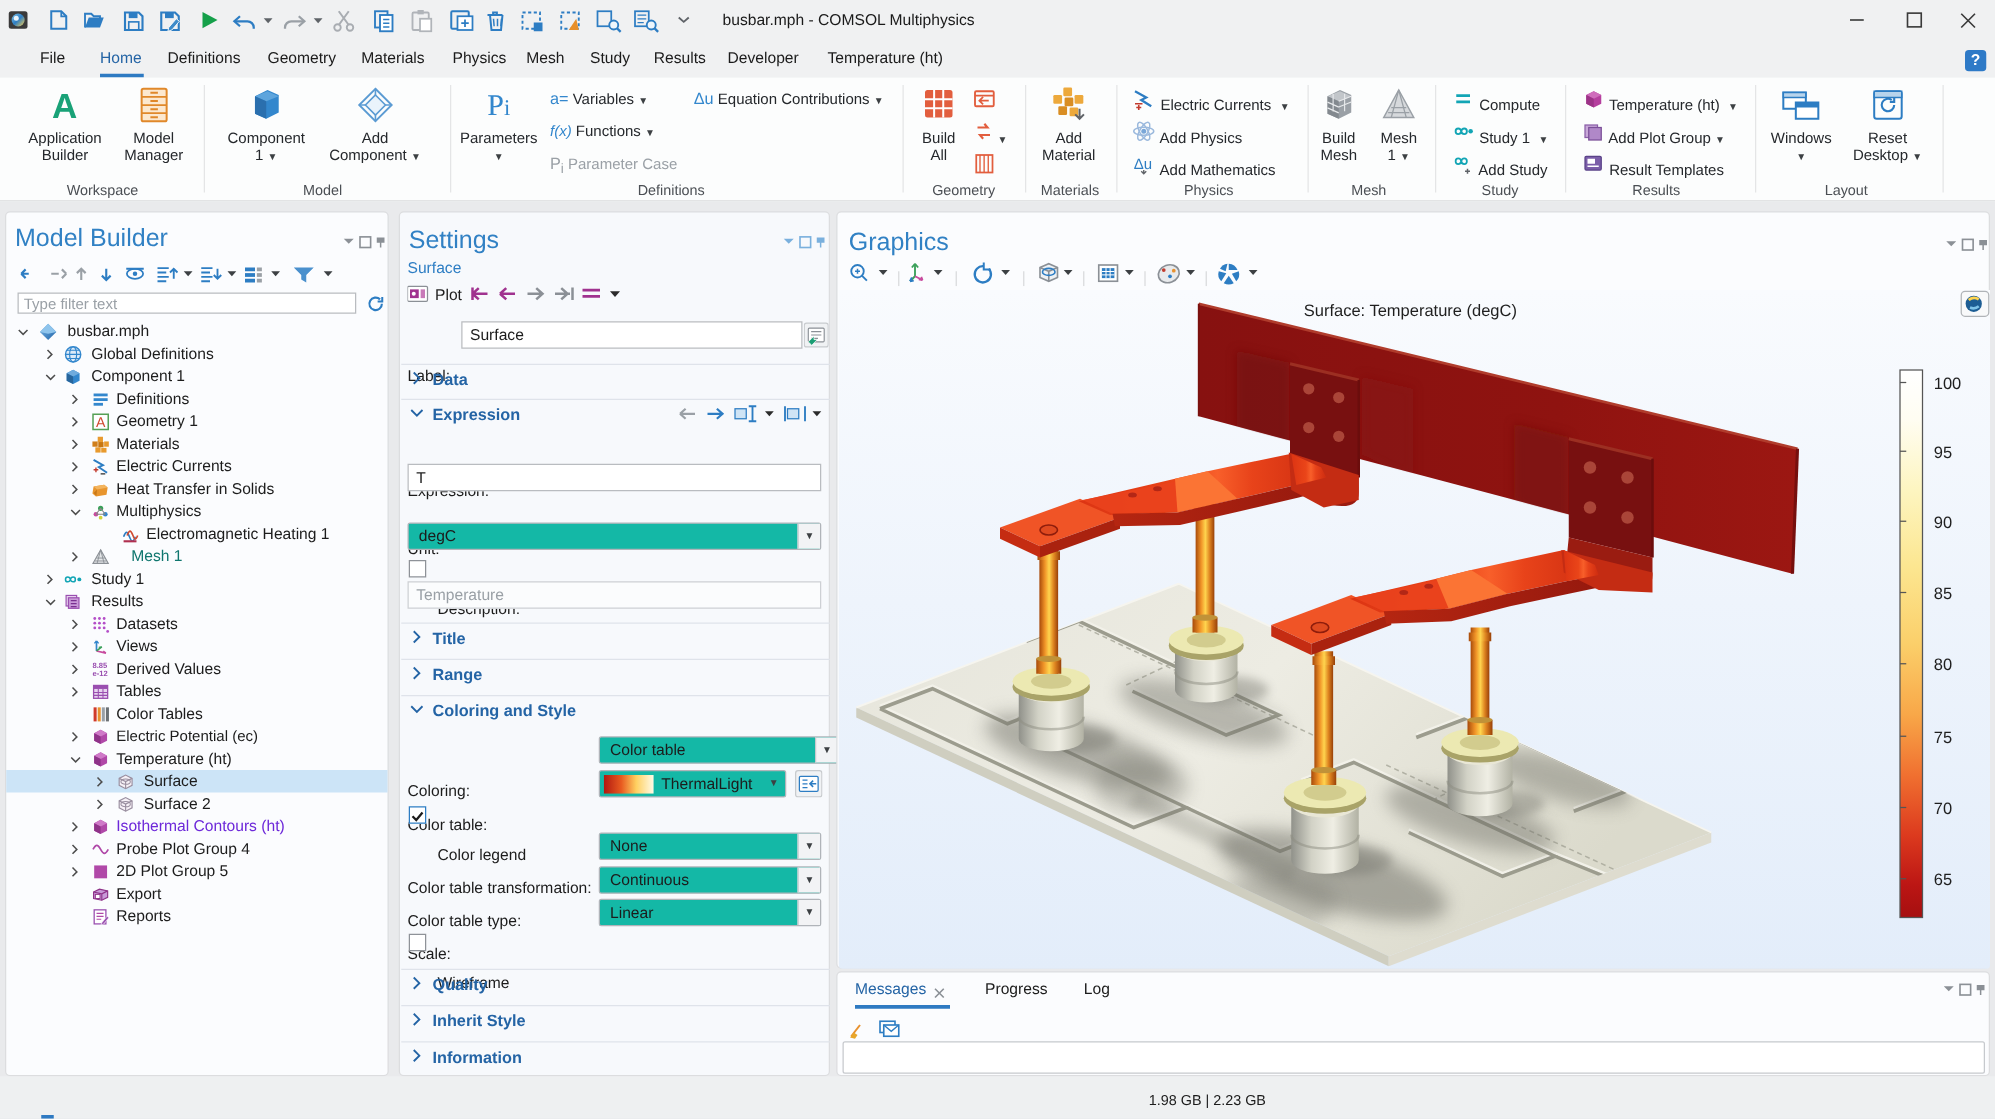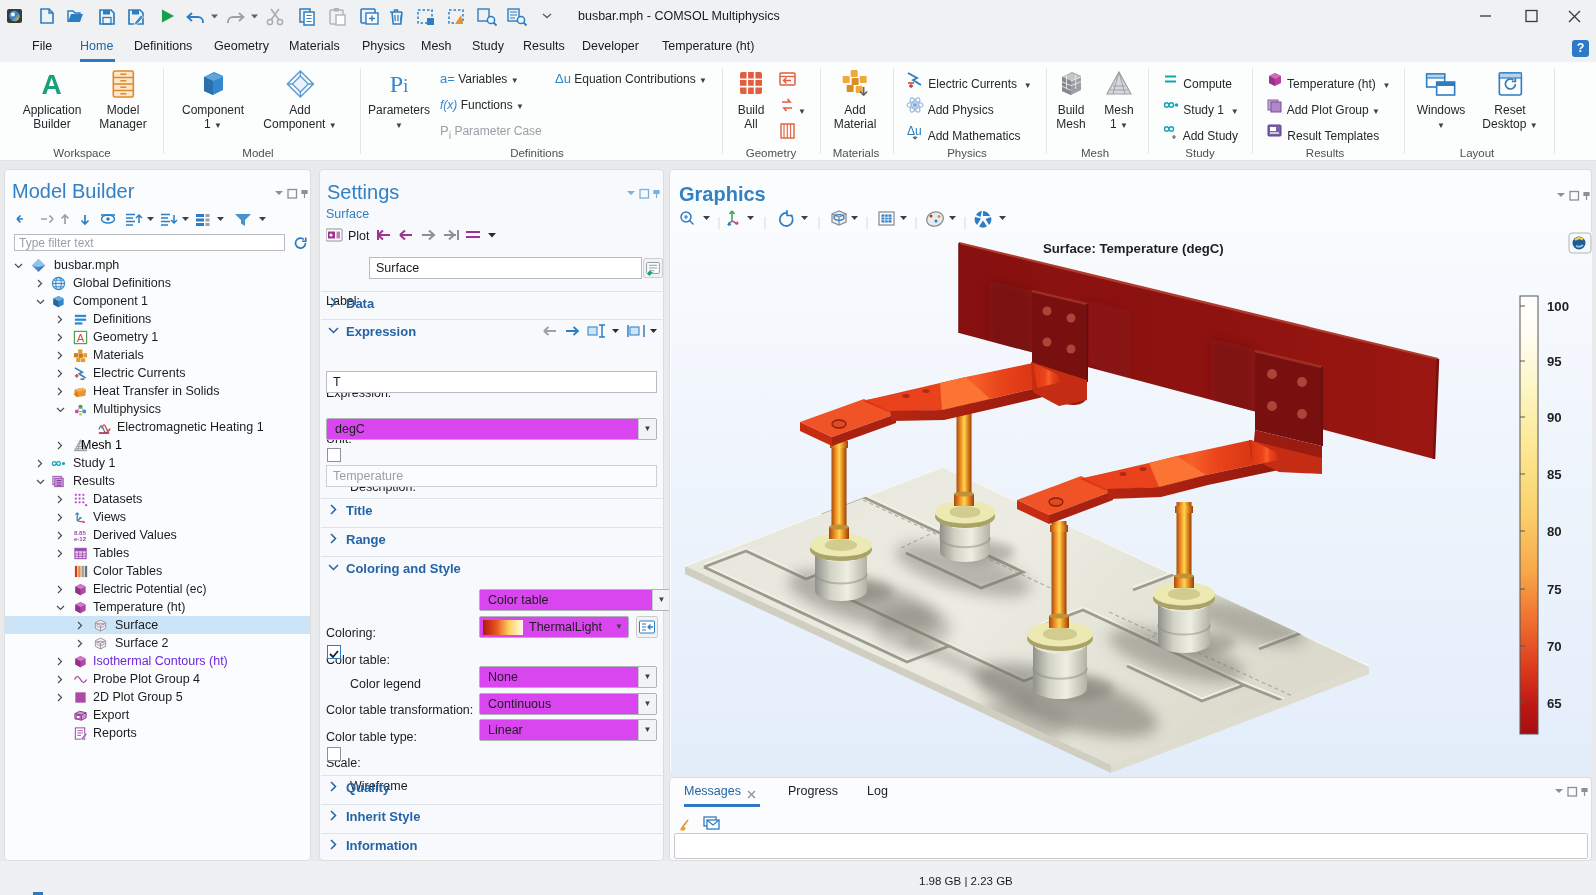--- a/index.html
+++ b/index.html
@@ -20,29 +20,29 @@
 .rlabel { position:absolute; top:85px; font-size:11.5px; color:#4b4f54; text-align:center; transform:translateX(-50%); white-space:nowrap; }
 .bigbtn { position:absolute; top:6px; text-align:center; font-size:12px; color:#25282c; line-height:13.5px; white-space:nowrap; }
 .bigbtn .ic { display:block; margin:0 auto 4px auto; }
 .smallrow { position:absolute; font-size:12px; color:#25282c; white-space:nowrap; height:18px; line-height:18px;text-align:right; }
 .smallrow.gray { color:#9aa0a6; }
 .dd { color:#3c4043; font-size:8px; }
 
 .panel { position:absolute; background:#fbfcfe; border:1px solid #dcdddf; border-radius:4px; }
 #panel-left { left:4px; top:169px; width:307px; height:692px; }
 #panel-mid { left:319px; top:169px; width:345px; height:692px; background:#f7f9fc; }
-#panel-right { left:669px; top:169px; width:923px; height:606px;font-weight:bold; }
+#panel-right { left:669px; top:169px; width:923px; height:606px; }
 #panel-msg { left:669px; top:777px; width:923px; height:84px; }
 .panel-title { position:absolute; font-size:20px; color:#3181c4; }
 
 .sec-head { position:absolute; left:1px; width:343px; height:24px; border-top:1px solid #dfe3ea; }
 .sec-title { position:absolute; font-size:13px; font-weight:bold; color:#2464a5; }
 .slabel { position:absolute; font-size:12.5px; color:#1c1c1c;margin-top:32px; }
 .sinput { position:absolute; background:#fff; border:1px solid #b9bcc0; font-size:12.5px; color:#1c1c1c; padding-left:6px; line-height:20px; }
-.sselect { position:absolute; background:#d946ef; border:1px solid #b0b4b9; font-size:12.5px; color:#1c1c1c; padding-left:8px; line-height:20px; border-radius:2px; }
+.sselect { position:absolute; background:#14b8a6; border:1px solid #b0b4b9; font-size:12.5px; color:#1c1c1c; padding-left:8px; line-height:20px; border-radius:2px; }
 .sselect .arr { position:absolute; right:0; top:0; width:18px; height:100%; background:#f2f3f5; border-left:1px solid #c6c9cd; display:flex; align-items:center; justify-content:center; color:#3c4043; font-size:8px; }
 .cb { position:absolute; width:14px; height:14px; background:#fff; border:1px solid #8e9298; }
 
 #statusbar { position:absolute; left:0; top:861px; width:1596px; height:34px; background:#eef0f1; }
 #statusbar .mem { position:absolute; left:919px; top:14px; font-size:11.5px; color:#1c1c1c; }
 </style>
 </head>
 <body>
 <div id="app">
   <svg width="0" height="0" style="position:absolute">
@@ -560,21 +560,21 @@
       <svg class="abs" style="left:92px;top:164px;" width="15" height="15" viewBox="0 0 16 16">
           <use href="#tI-emh"></use>
         </svg>
         <span class="abs" style="left:112px;top:164px;font-size:12.5px;color:#1c1c1c;white-space:nowrap;">Electromagnetic Heating 1</span>
       <svg class="abs" style="left:52px;top:185px;" width="6" height="9" viewBox="0 0 6 9">
           <path d="M1 1 l3.5 3.5 L1 8" fill="none" stroke="#4d4d4d" stroke-width="1.2"></path>
         </svg>
         <svg class="abs" style="left:68px;top:182px;" width="15" height="15" viewBox="0 0 16 16">
           <use href="#tI-meshi"></use>
         </svg>
-        <span class="abs" style="left:76px;top:182px;font-size:12.5px;color:#000000;white-space:nowrap;">Mesh 1</span>
+        <span class="abs" style="left:100px;top:182px;font-size:12.5px;color:#0f766e;white-space:nowrap;">Mesh 1</span>
       <svg class="abs" style="left:32px;top:203px;" width="6" height="9" viewBox="0 0 6 9">
           <path d="M1 1 l3.5 3.5 L1 8" fill="none" stroke="#4d4d4d" stroke-width="1.2"></path>
         </svg>
         <svg class="abs" style="left:46px;top:200px;" width="15" height="15" viewBox="0 0 16 16">
           <use href="#tI-study"></use>
         </svg>
         <span class="abs" style="left:68px;top:200px;font-size:12.5px;color:#1c1c1c;white-space:nowrap;">Study 1</span>
       <svg class="abs" style="left:31px;top:223px;" width="9" height="6" viewBox="0 0 9 6">
           <path d="M1 1 l3.5 3.5 L8 1" fill="none" stroke="#4d4d4d" stroke-width="1.2"></path>
         </svg>

